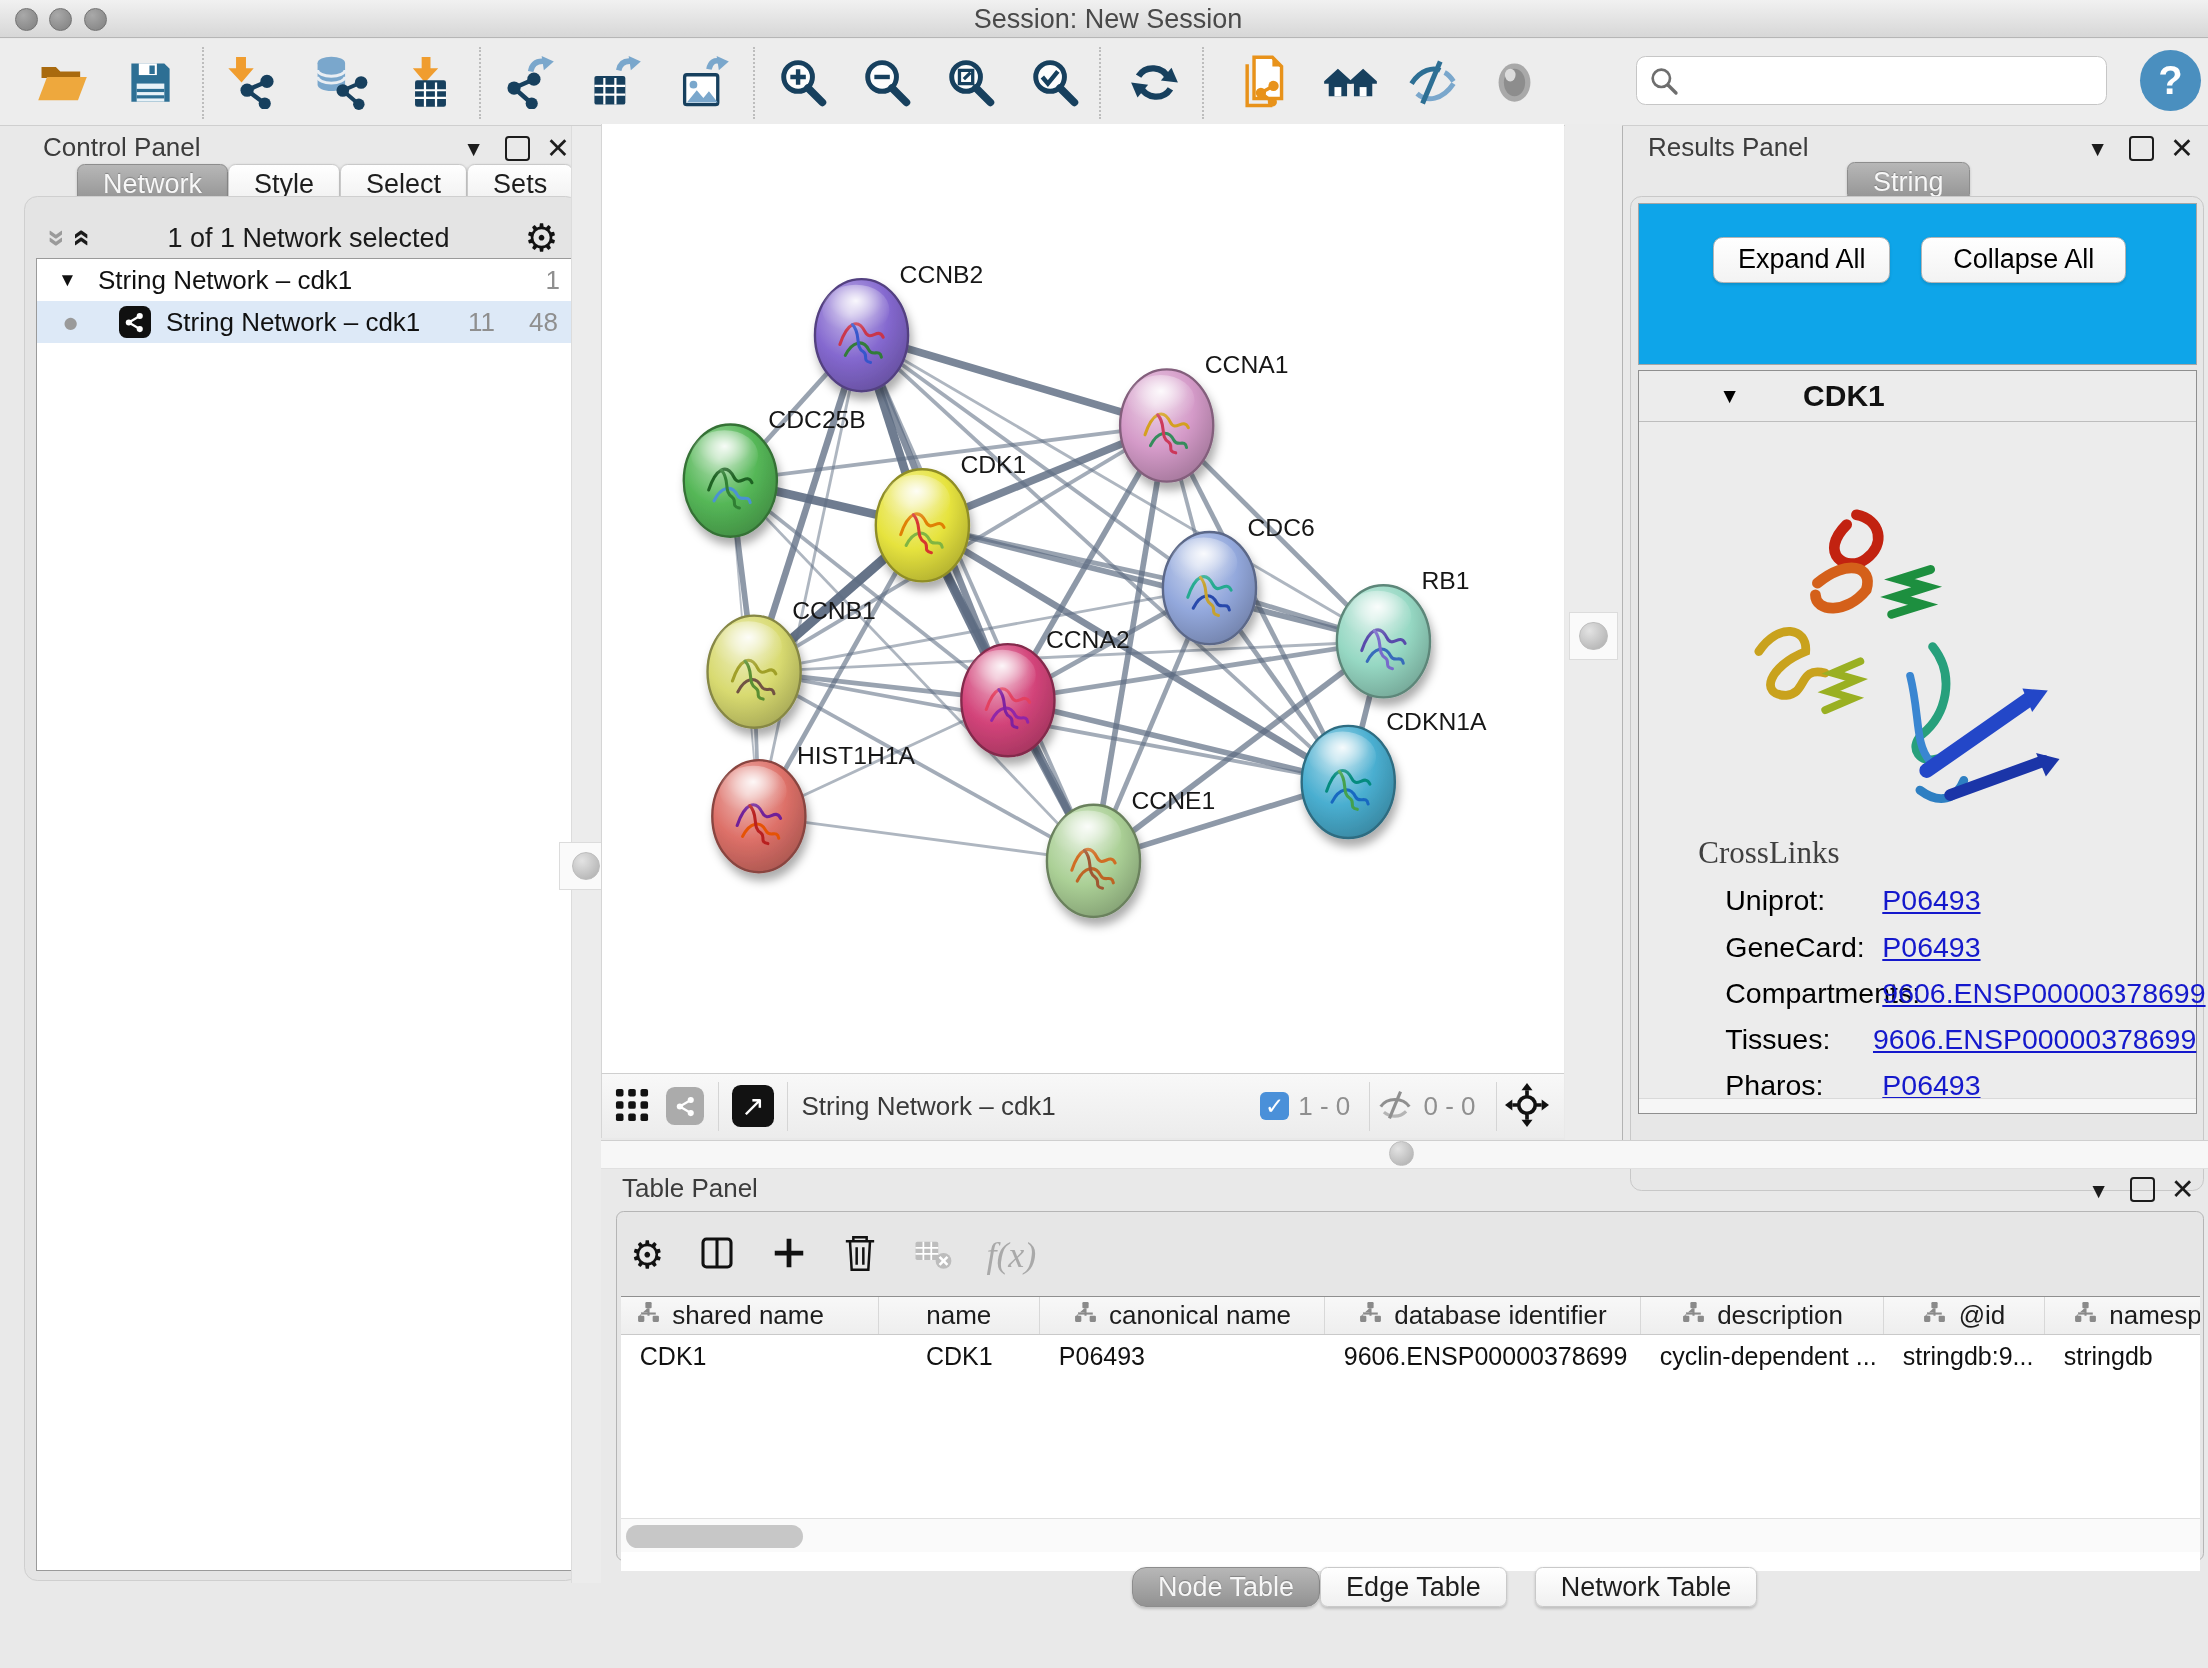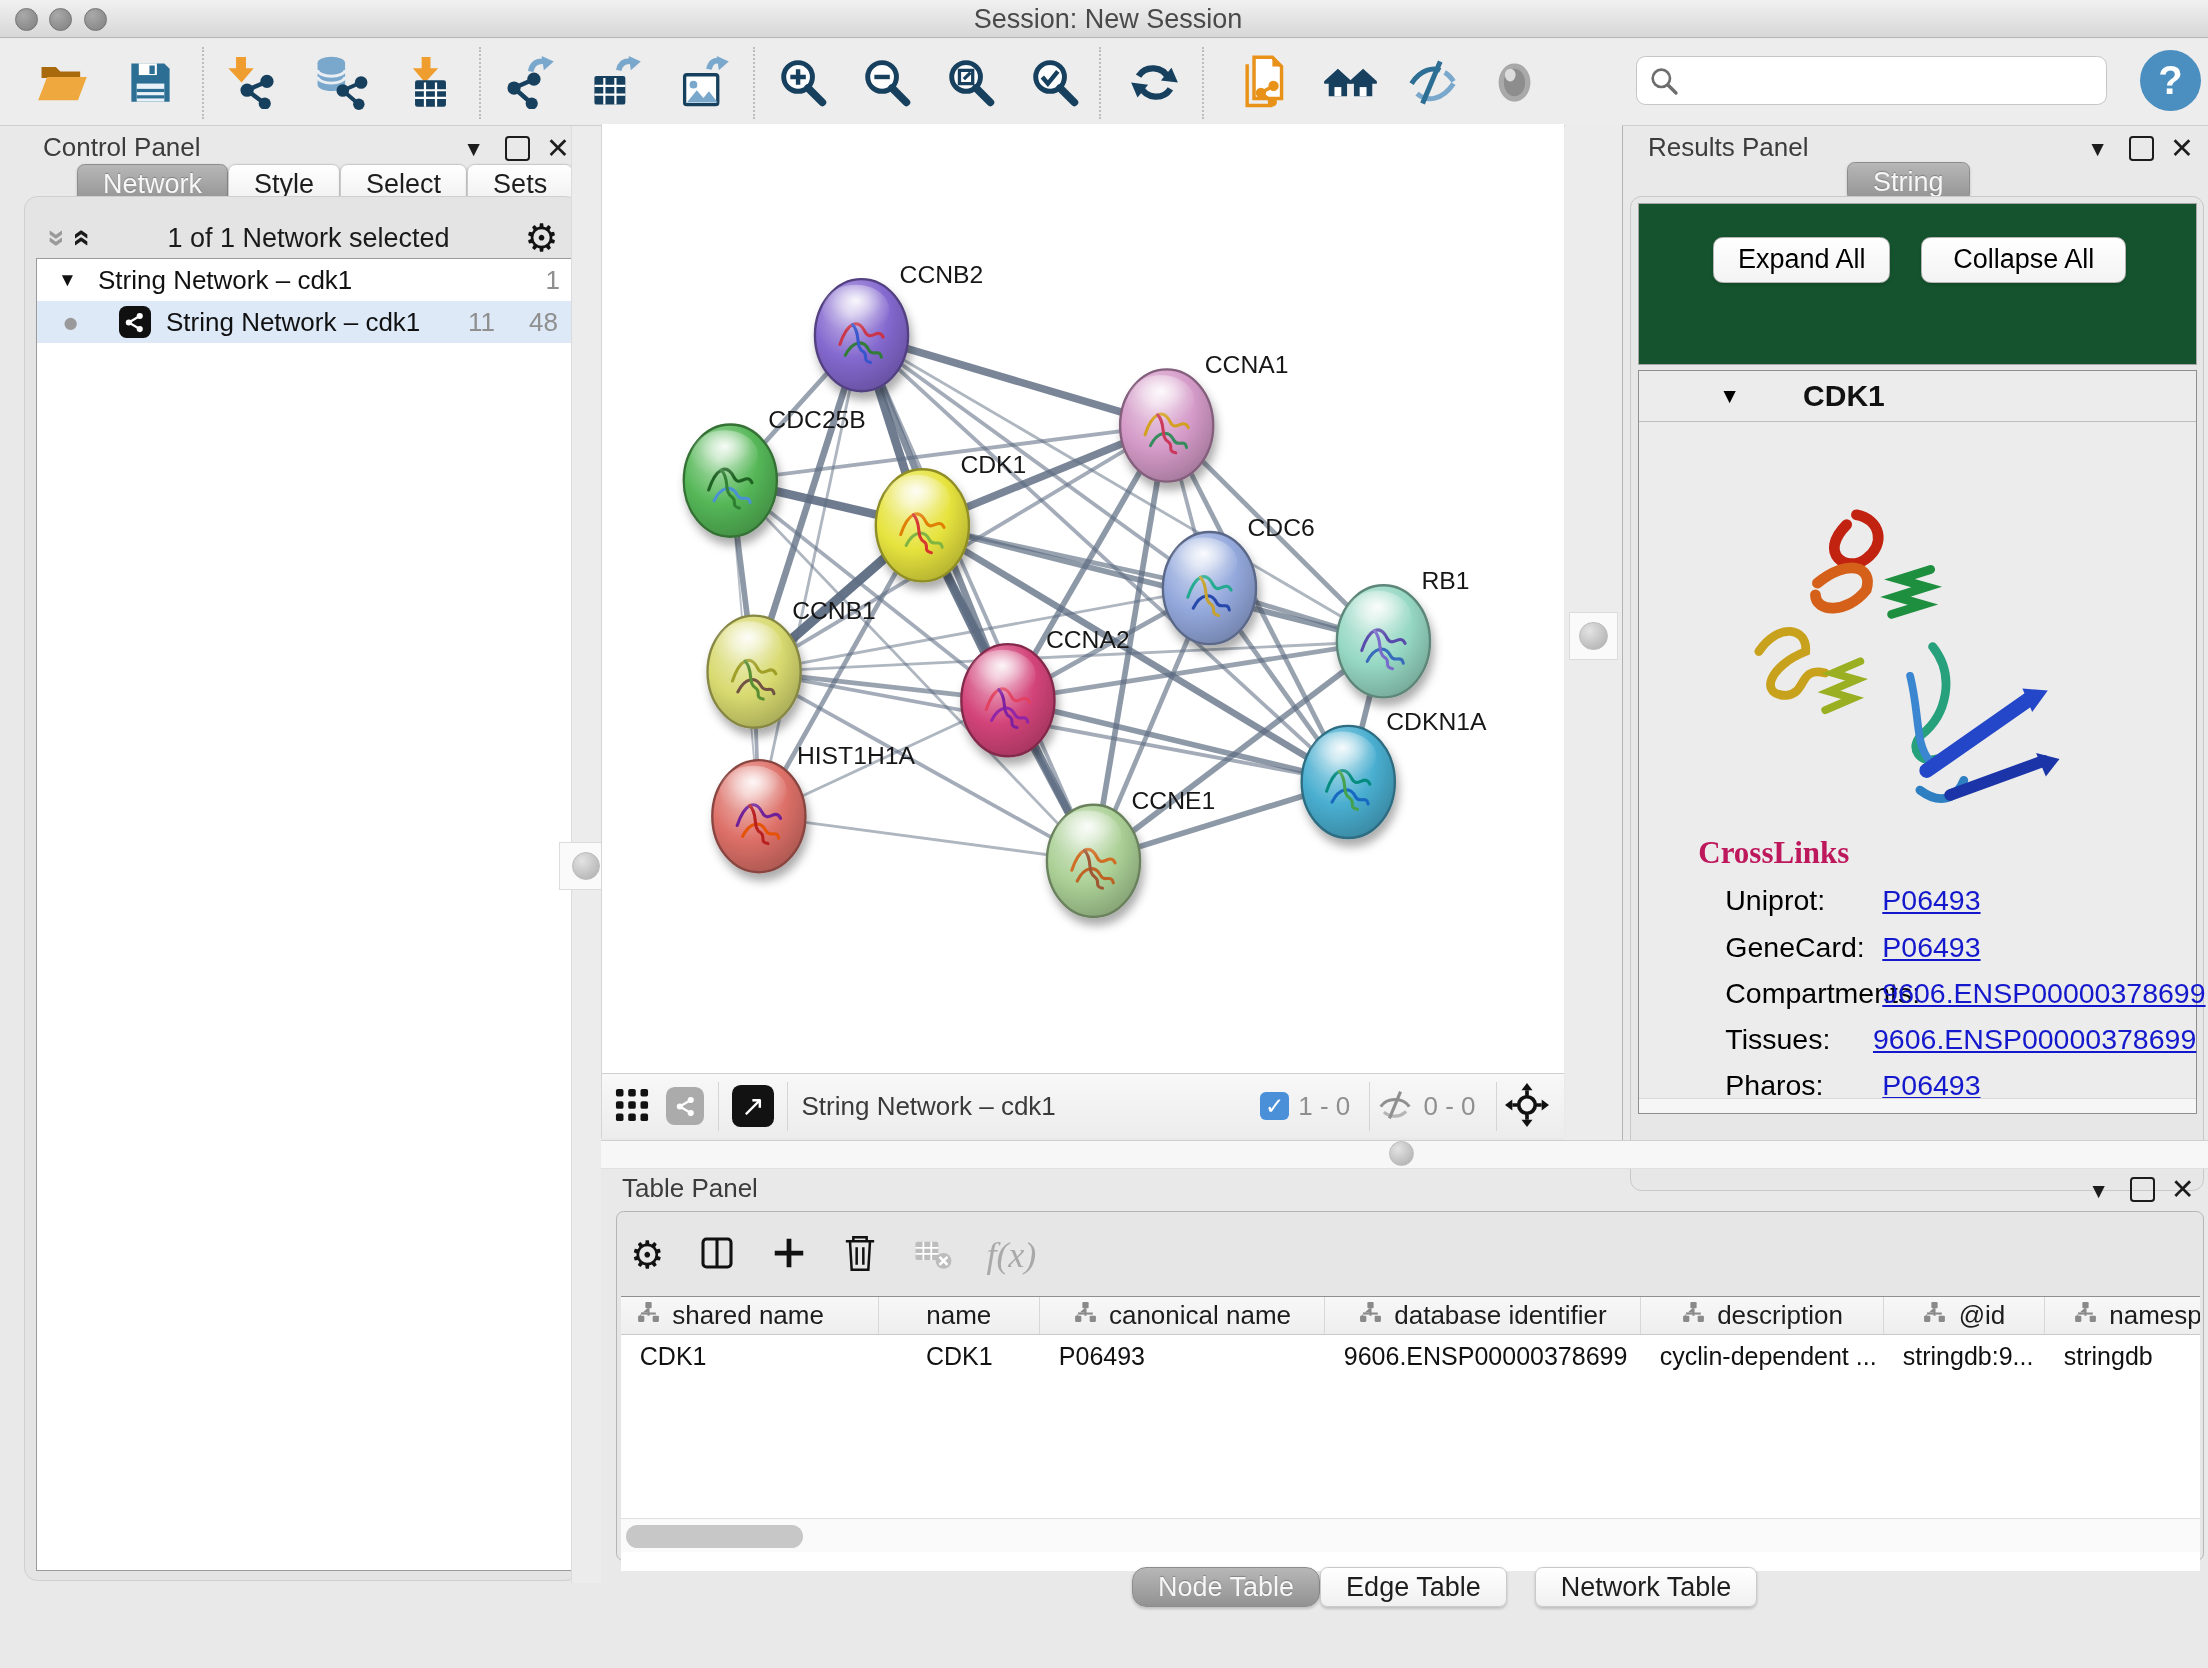--- a/index.html
+++ b/index.html
@@ -73,29 +73,29 @@
     display:flex;align-items:center;justify-content:center;font-size:28.5px;}
   .badge-gray{width:38px;height:38px;border-radius:8.6px;background:#ababab;display:flex;align-items:center;justify-content:center;}
   #cs-check{width:28.5px;height:28.5px;border-radius:5.7px;background:#4a90d9;color:#fff;font-size:23px;
     display:flex;align-items:center;justify-content:center;}
   .cs-num{color:#8f8f8f;font-size:26px;margin:0 13.3px 0 9.5px;}
 
   
   #results-panel{position:absolute;left:1622px;top:126px;width:587px;height:1016px;background:#e9e9e9;border-left:1.9px solid #b3b3b3;}
   #rp-tab{position:absolute;left:224px;top:36px;}
   #rp-box{position:absolute;left:6.7px;top:70px;width:574px;height:995px;background:#e7e7e7;border:1px solid #c8c8c8;border-radius:11.4px;}
-  #rp-actions{position:absolute;left:7.6px;top:5.7px;width:559px;height:162px;background:#14532d;border:1.9px solid #a6a6a6;}
+  #rp-actions{position:absolute;left:7.6px;top:5.7px;width:559px;height:162px;background:#0ea5e9;border:1.9px solid #a6a6a6;}
   .rp-btn{position:absolute;top:33px;height:46px;border:1.9px solid #b5b5b5;border-radius:9.5px;background:linear-gradient(#ffffff,#f3f3f3);
     font-size:27px;display:flex;align-items:center;justify-content:center;box-shadow:0 1.9px 2.9px rgba(0,0,0,.12);}
   #rp-entry{position:absolute;left:7.6px;top:173px;width:559px;height:744px;background:#ececec;border:1.9px solid #8f8f8f;}
   #rp-gene-row{height:51px;border-bottom:1.9px solid #bdbdbd;display:flex;align-items:center;}
   #rp-gene{font-size:30px;font-weight:bold;color:#111;}
   #rp-desc{font-size:27.6px;color:#111;padding:13.3px 0 0 48px;}
   #rp-crosslinks{position:absolute;left:0;top:464px;width:100%;font-family:"Liberation Serif","DejaVu Serif",serif;}
-  #rp-cl-title{font-size:31px;font-weight:bold;color:#be185d;padding-left:59px;font-family:inherit;}
+  #rp-cl-title{font-size:31px;font-weight:normal;color:#404040;padding-left:59px;font-family:inherit;}
   .cl-row{display:flex;font-size:28.5px;margin-top:13.3px;font-family:inherit;}
   .cl-label{width:243px;padding-left:86px;color:#000;font-family:inherit;}
   .cl-link{color:#1418cc;text-decoration:underline;font-family:inherit;}
   #rp-scroll{position:absolute;left:0;bottom:0;width:100%;height:15px;background:#f6f6f6;border-top:1px solid #d9d9d9;}
 
   
   #table-panel{position:absolute;left:601px;top:1169px;width:1607px;height:453px;}
   #tp-frame{position:absolute;left:15px;top:42px;width:1588px;height:350px;background:#e6e6e6;border:1px solid #b5b5b5;border-radius:7.6px;}
   #tp-toolrow{position:absolute;left:13.3px;top:7.6px;height:70px;display:flex;align-items:center;gap:32px;}
   #tp-table{position:absolute;left:3.8px;top:84px;width:1579px;height:275px;background:#fff;border-top:1.9px solid #8f8f8f;overflow:hidden;}

